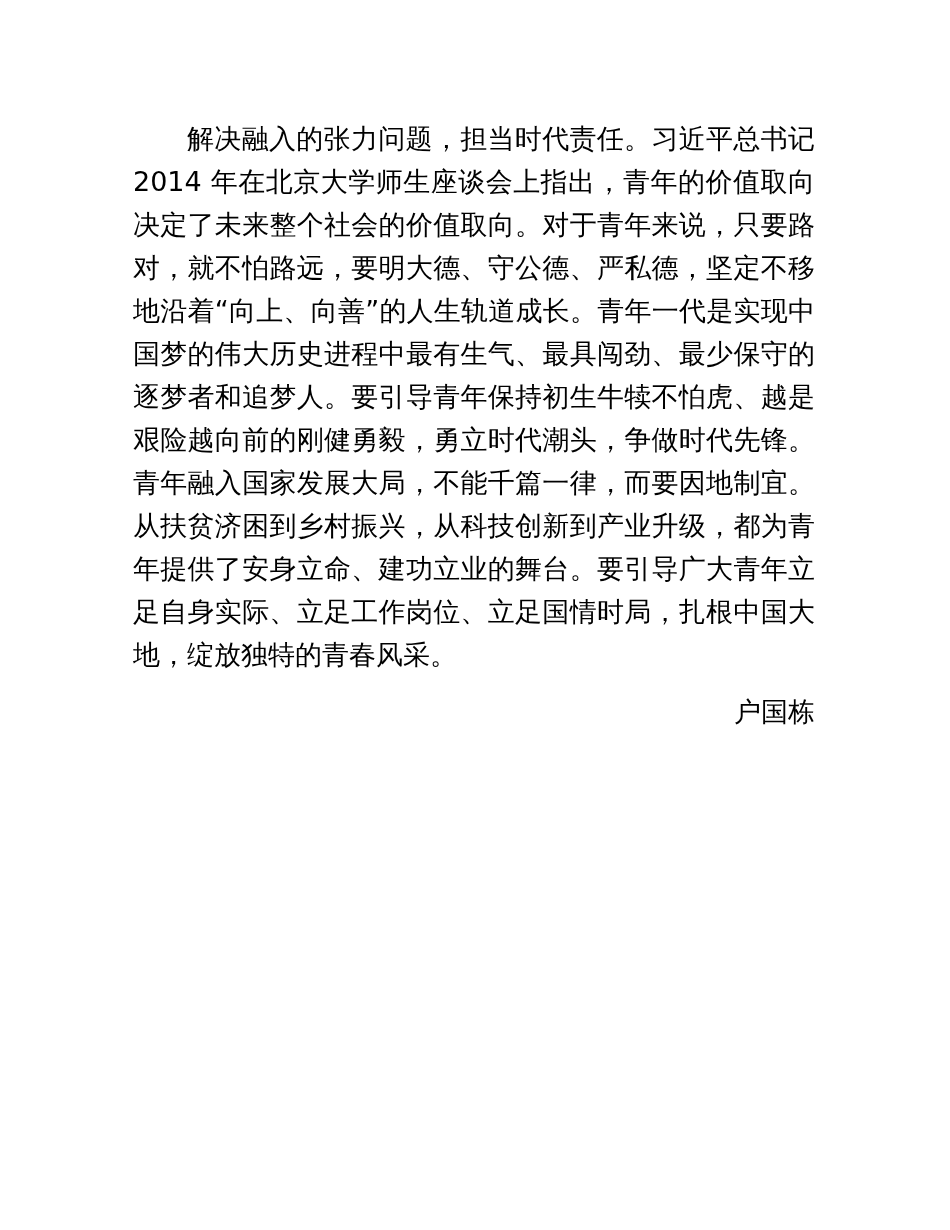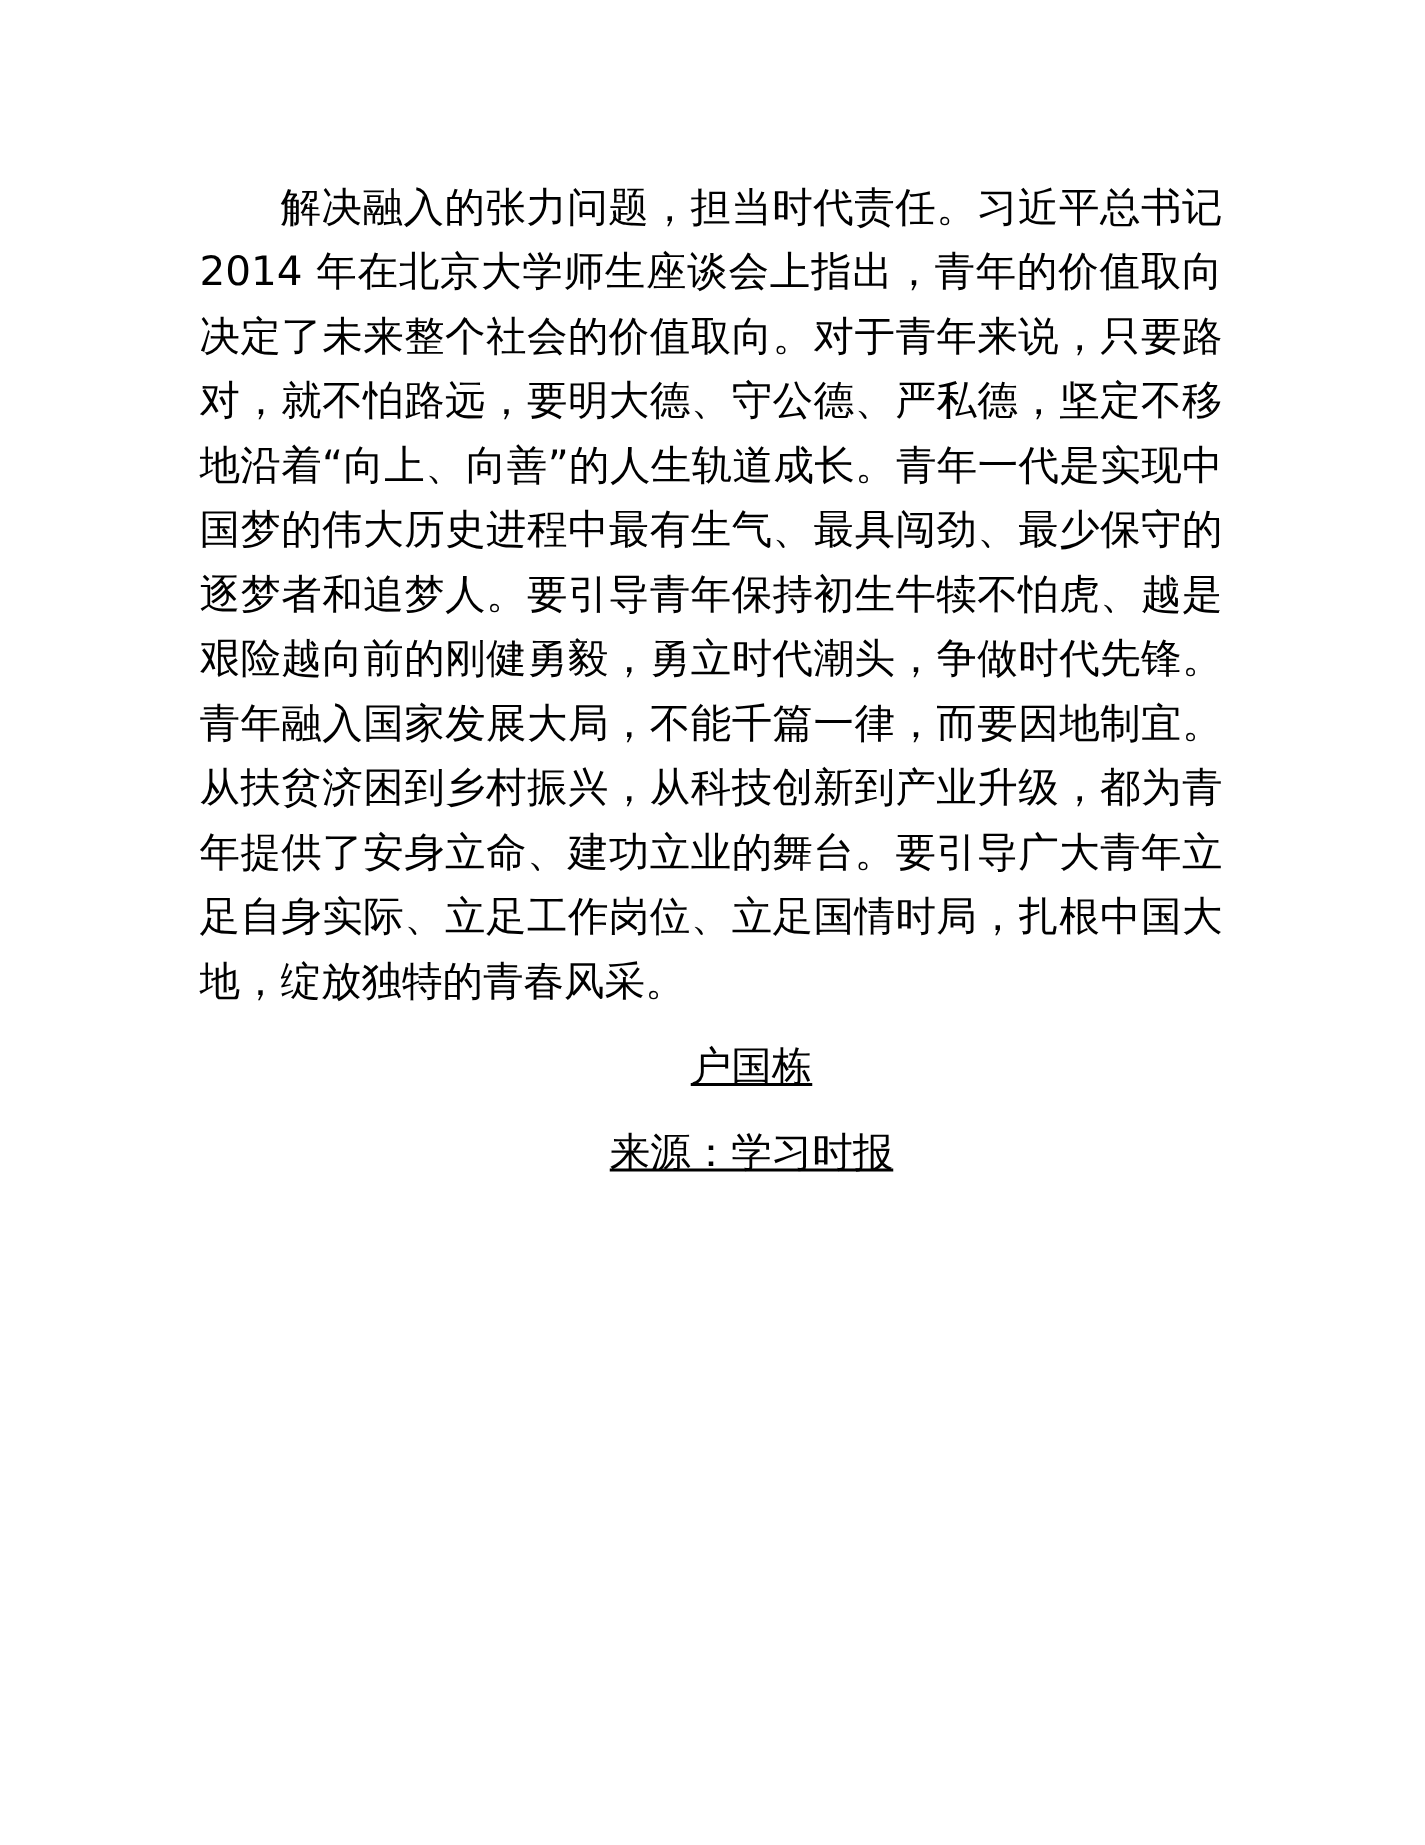--- a/index.html
+++ b/index.html
@@ -21,24 +21,22 @@
     margin: 0 0 14px 0;
     font-size: 27px;
     line-height: 43px;
     color: #000000;
     text-align: justify;
     text-justify: inter-ideograph;
     text-indent: 2em;
     word-break: break-all;
   }
   .para.short {
-    text-align: center;
-    text-decoration: underline;
+    text-align: right;
   }
 </style>
 </head>
 <body>
 
 <div class="page">
   <p class="para">解决融入的张力问题，担当时代责任。习近平总书记 2014 年在北京大学师生座谈会上指出，青年的价值取向决定了未来整个社会的价值取向。对于青年来说，只要路对，就不怕路远，要明大德、守公德、严私德，坚定不移地沿着“向上、向善”的人生轨道成长。青年一代是实现中国梦的伟大历史进程中最有生气、最具闯劲、最少保守的逐梦者和追梦人。要引导青年保持初生牛犊不怕虎、越是艰险越向前的刚健勇毅，勇立时代潮头，争做时代先锋。青年融入国家发展大局，不能千篇一律，而要因地制宜。从扶贫济困到乡村振兴，从科技创新到产业升级，都为青年提供了安身立命、建功立业的舞台。要引导广大青年立足自身实际、立足工作岗位、立足国情时局，扎根中国大地，绽放独特的青春风采。</p>
   <p class="para short">户国栋</p>
-  <p class="para short">来源：学习时报</p>
 </div>
 
 </body></html>

